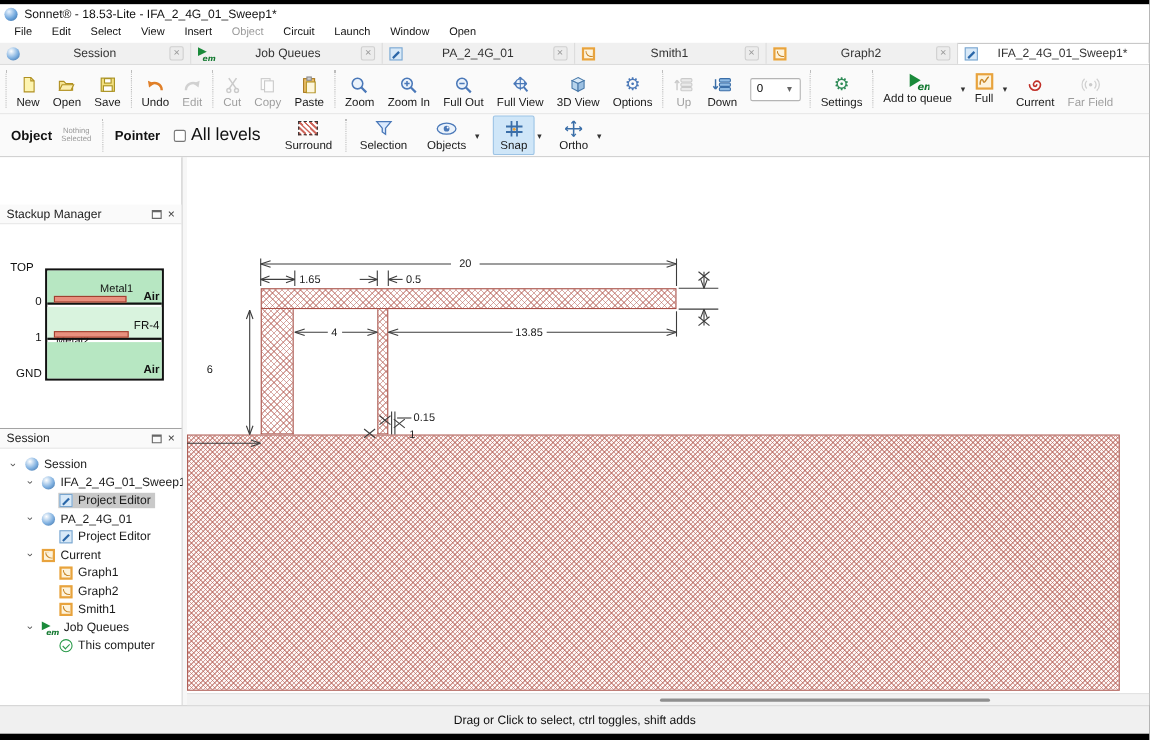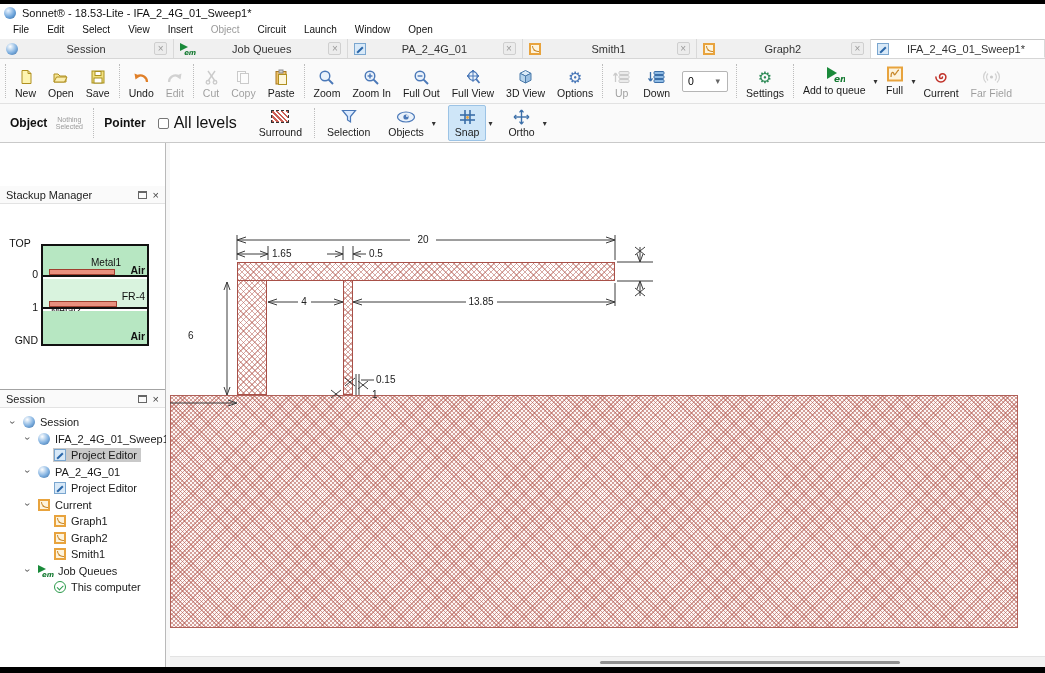--- a/index.html
+++ b/index.html
@@ -631,15 +631,18 @@
         <line x1="465" y1="145" x2="475" y2="153"></line>
           <line x1="465" y1="153" x2="475" y2="145"></line>
       </svg>
 
       <div class="hscroll">
         <div class="hthumb"></div>
       </div>
     </div>
   </div>
 
+  <div class="statusbar">
+    <span>Drag or Click to select, ctrl toggles, shift adds</span>
+  </div>
 
   <div class="edge-strip bottom-strip"></div>
 </div>
 
 </body></html>

